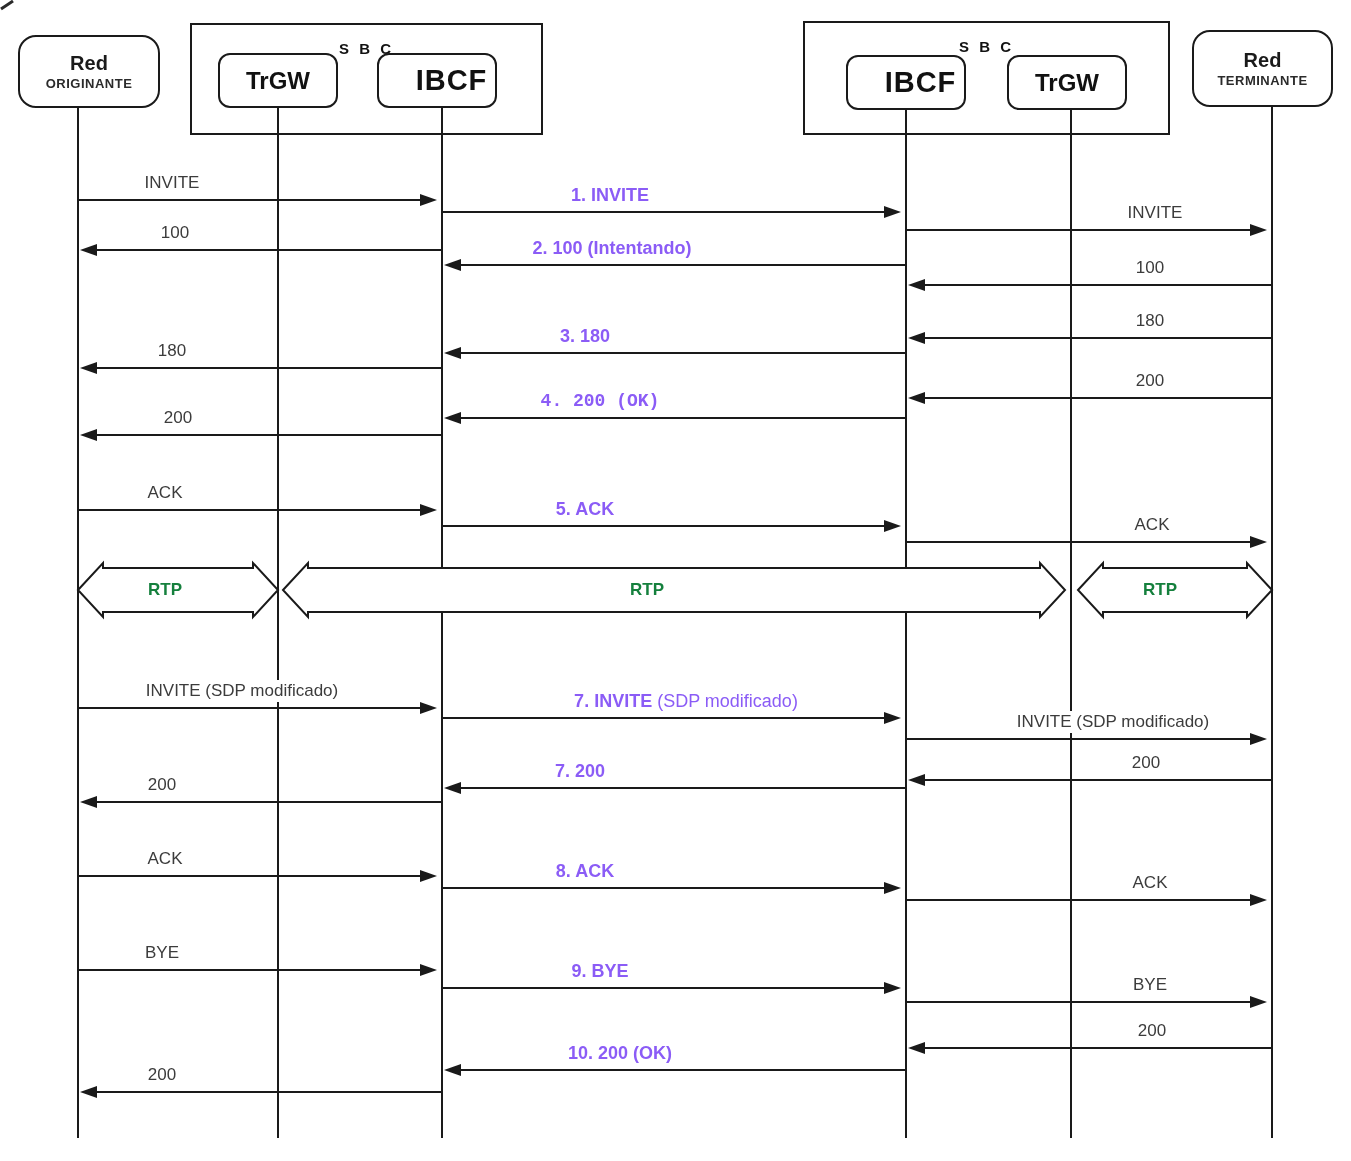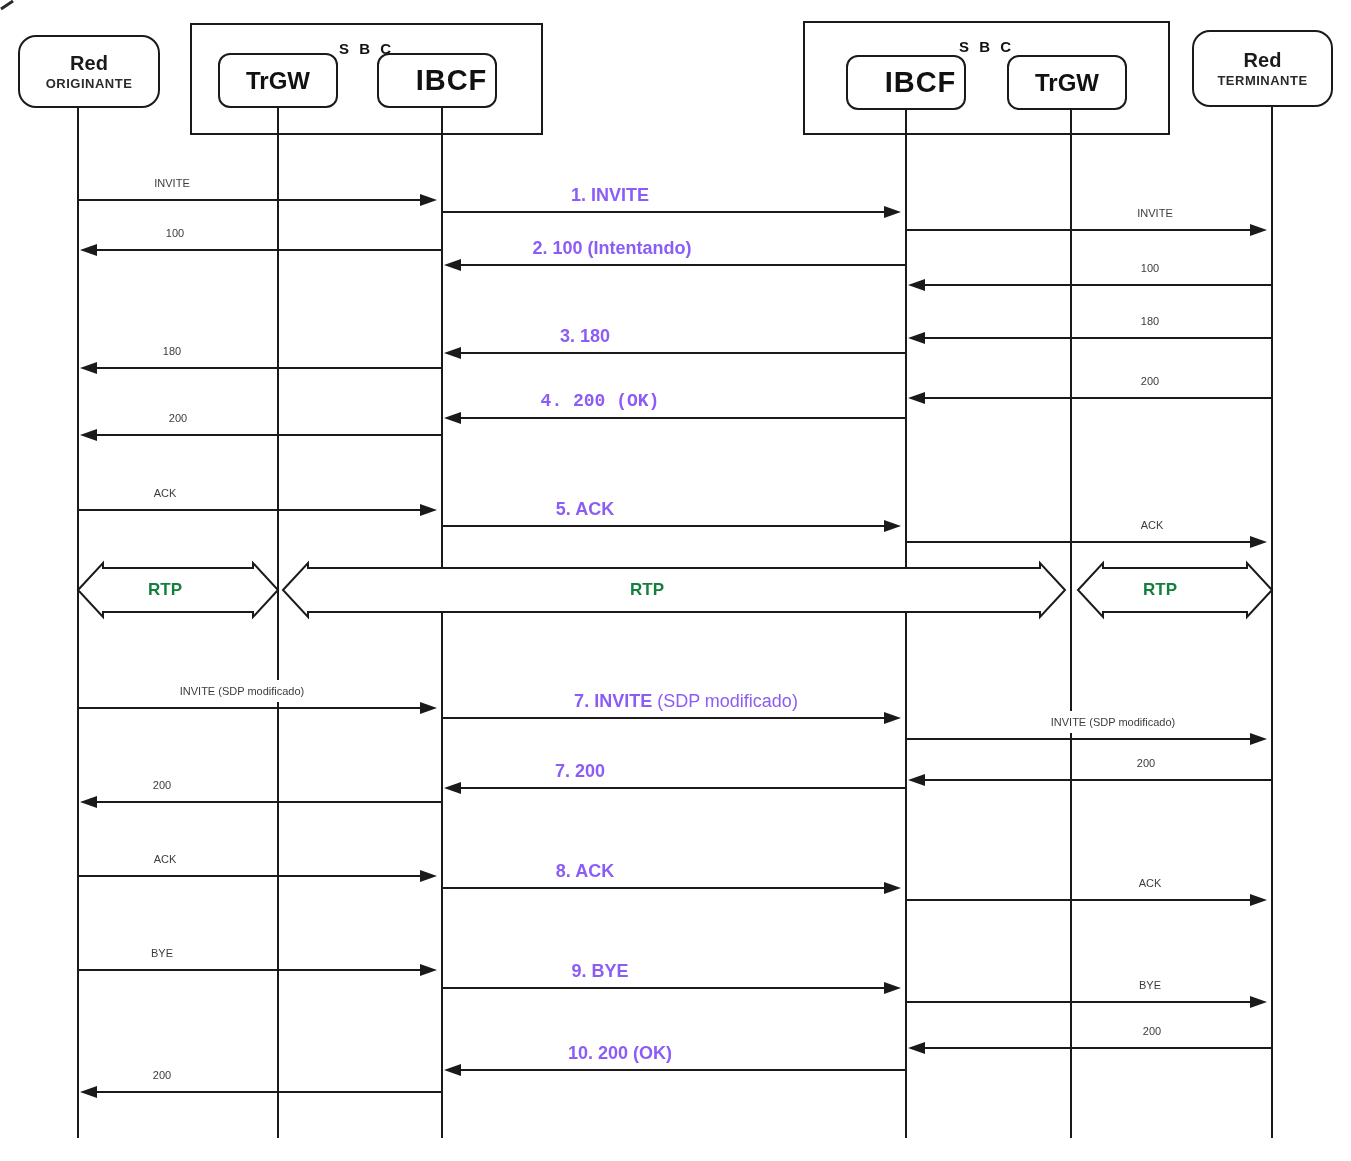--- a/index.html
+++ b/index.html
@@ -10,21 +10,21 @@
     font-family:"Liberation Sans",sans-serif;
     overflow:hidden;
   }
   #diagram-svg{position:absolute;left:0;top:0;}
   #labels{position:absolute;left:0;top:0;width:100%;height:100%;pointer-events:none;}
   .msg-label{
     position:absolute;
     transform:translateX(-50%);
     background:#ffffff;
     padding:0 4px;
-    font-size:11px;
+    font-size:17px;
     color:#3c3c3c;
     white-space:nowrap;
     height:22px;line-height:22px;
   }
   .msg-label.bold{font-weight:bold;font-size:18px;color:#8b5cf6;}
   .msg-label .suffix{font-weight:normal;}
   .rtp-label{
     position:absolute;
     transform:translate(-50%,-50%);
     font-weight:bold;

